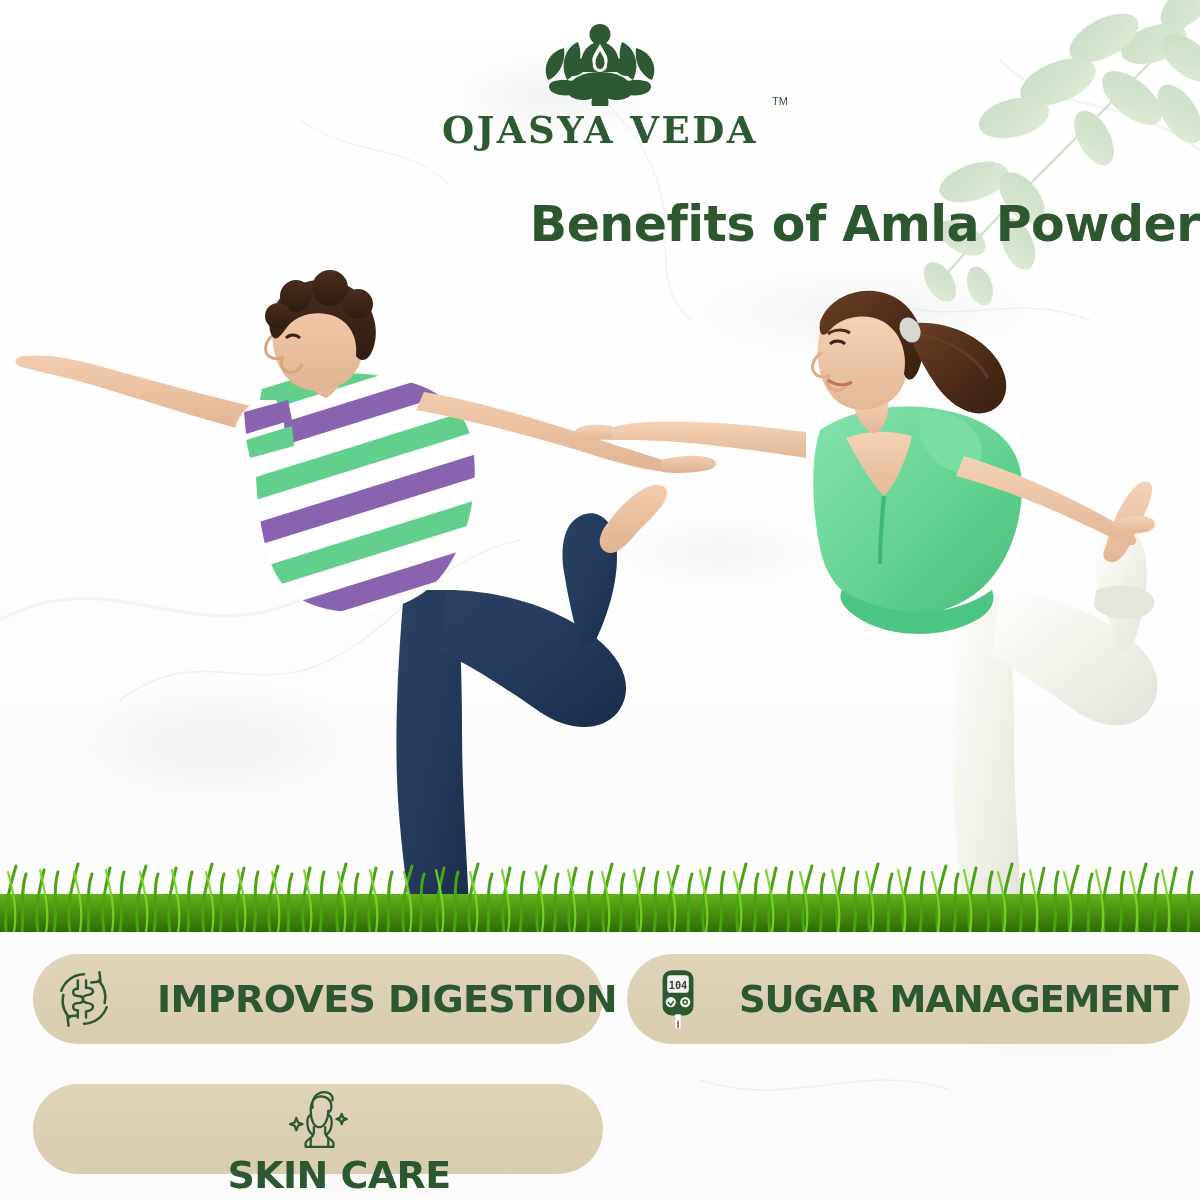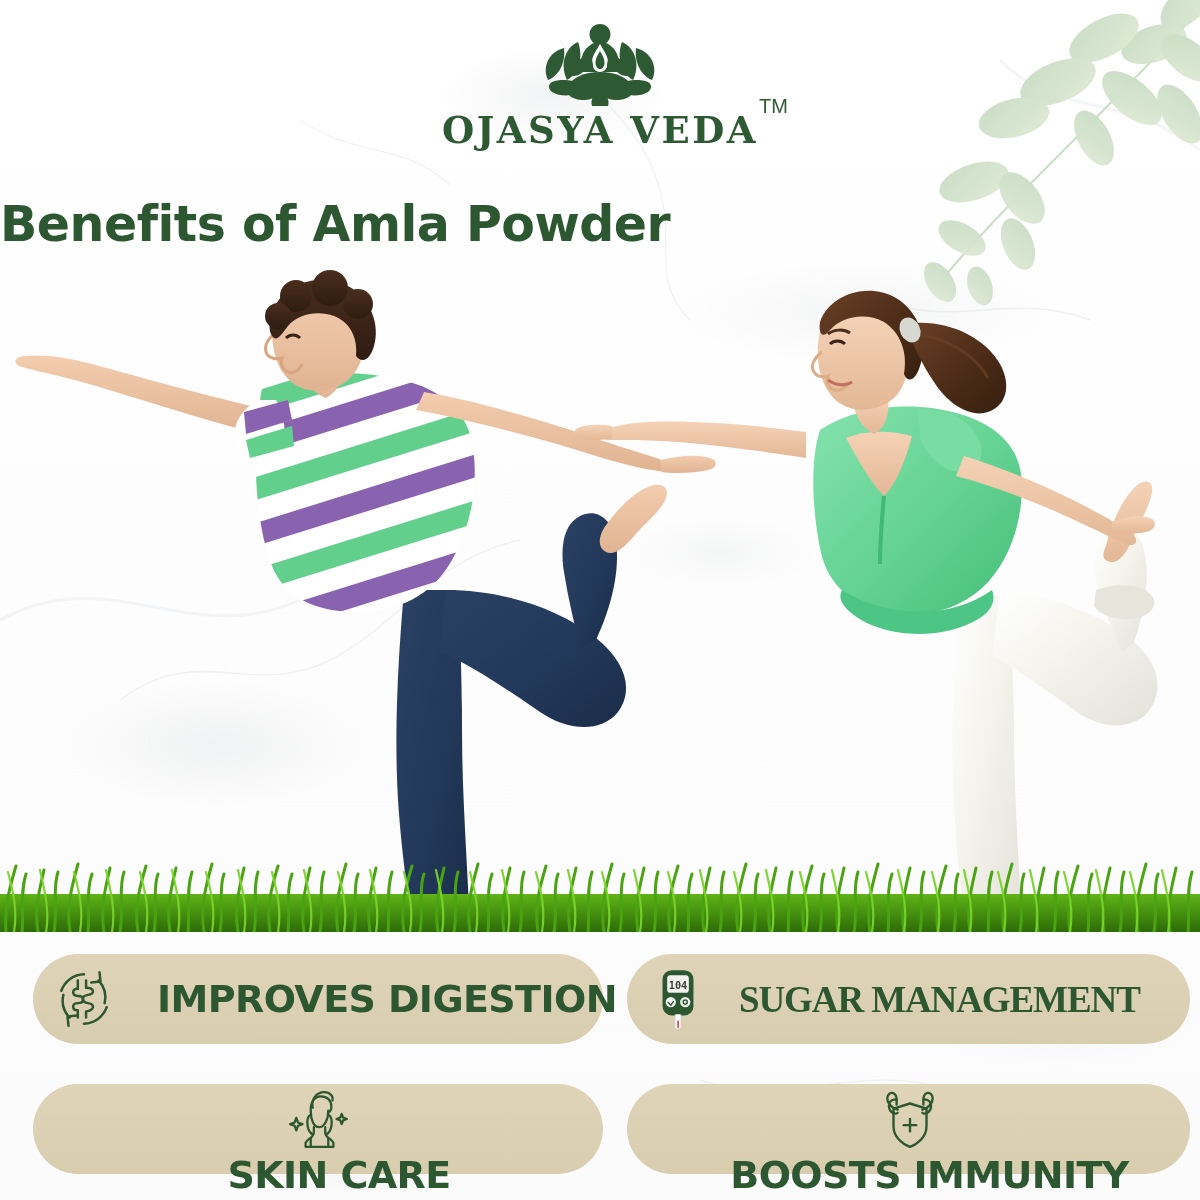--- a/index.html
+++ b/index.html
@@ -50,30 +50,30 @@
     font-size: 37px;
     letter-spacing: 2.5px;
     color: #2e5a33;
     line-height: 1;
     white-space: nowrap;
   }
   .tm {
     position: absolute;
     top: -16px; right: -30px;
     font-family: "Liberation Sans", sans-serif;
-    font-size: 20px;
+    font-size: 11px;
     font-weight: 400;
     letter-spacing: 0;
     color: #2e5a33;
   }
 
   .headline {
     position: absolute;
     top: 196px; left: 0; right: 0;
-    text-align: left;
+    text-align: right;
     font-family: "DejaVu Sans", sans-serif;
     font-weight: 700;
     font-size: 49px;
     letter-spacing: -0.5px;
     color: #2d5731;
     z-index: 6;
     white-space: nowrap;
   }
 
   
@@ -106,21 +106,21 @@
     font-family: "DejaVu Sans", sans-serif;
     font-weight: 700;
     font-size: 38px;
     letter-spacing: -0.6px;
     color: #2d5731;
     white-space: nowrap;
     line-height: 1;
   }
   .pill.c1 .pill-label { margin-left: 34px; }
   .pill.c2 .pill-label { margin-left: 28px; }
-  .pill.c2.r1 .pill-label { font-size: 37px; letter-spacing: -1.1px; margin-left: 22px; font-family: Liberation Serif, serif; }
+  .pill.c2.r1 .pill-label { font-size: 37px; letter-spacing: -1.1px; margin-left: 22px; }
   .pill.c2.r2 .pill-label { margin-left: 34px; }
 </style>
 </head>
 <body>
 
 <div id="poster">
 
   <div class="marble">
     <svg class="vein" style="left:0;top:0;width:1200px;height:1200px" viewBox="0 0 1200 1200">
       <g fill="none" stroke="#c3c8cf" stroke-opacity="0.45" stroke-width="1.4">
@@ -518,29 +518,15 @@
           <path d="M27,39 L27,44 C27,49 21,50 19,54 L19,58 L46,58 L46,54 C44,50 38,49 38,44 L38,39"></path>
           <path d="M24,58 L24,50"></path>
           <path d="M41,58 L41,50"></path>
           <path d="M10,30 L11.6,34.4 L16,36 L11.6,37.6 L10,42 L8.4,37.6 L4,36 L8.4,34.4 Z"></path>
           <path d="M54,26 L55.4,29.6 L59,31 L55.4,32.4 L54,36 L52.6,32.4 L49,31 L52.6,29.6 Z"></path>
         </svg>
       </span>
       <span class="pill-label">SKIN CARE</span>
     </div>
 
-    <div class="pill c2 r2">
-      <span class="pill-icon">
-        <svg viewBox="0 0 64 64" fill="none" stroke="#2d5731" stroke-width="2.3" stroke-linecap="round" stroke-linejoin="round">
-          <path d="M32,16 L48,21 L48,38 C48,48 40,55 32,58 C24,55 16,48 16,38 L16,21 Z"></path>
-          <path d="M32,31 L32,43"></path>
-          <path d="M26,37 L38,37"></path>
-          <path d="M20,22 C14,20 10,16 10,11 C10,7 13,5 16,6 C18,7 19,9 19,12 L19,17"></path>
-          <path d="M19,12 C16,12 13,13 12,16 C11,19 12,23 15,25 C17,26 19,26 20,25"></path>
-          <path d="M44,22 C50,20 54,16 54,11 C54,7 51,5 48,6 C46,7 45,9 45,12 L45,17"></path>
-          <path d="M45,12 C48,12 51,13 52,16 C53,19 52,23 49,25 C47,26 45,26 44,25"></path>
-        </svg>
-      </span>
-      <span class="pill-label">BOOSTS IMMUNITY</span>
-    </div>
 
   </div>
 </div>
 
 </body></html>

